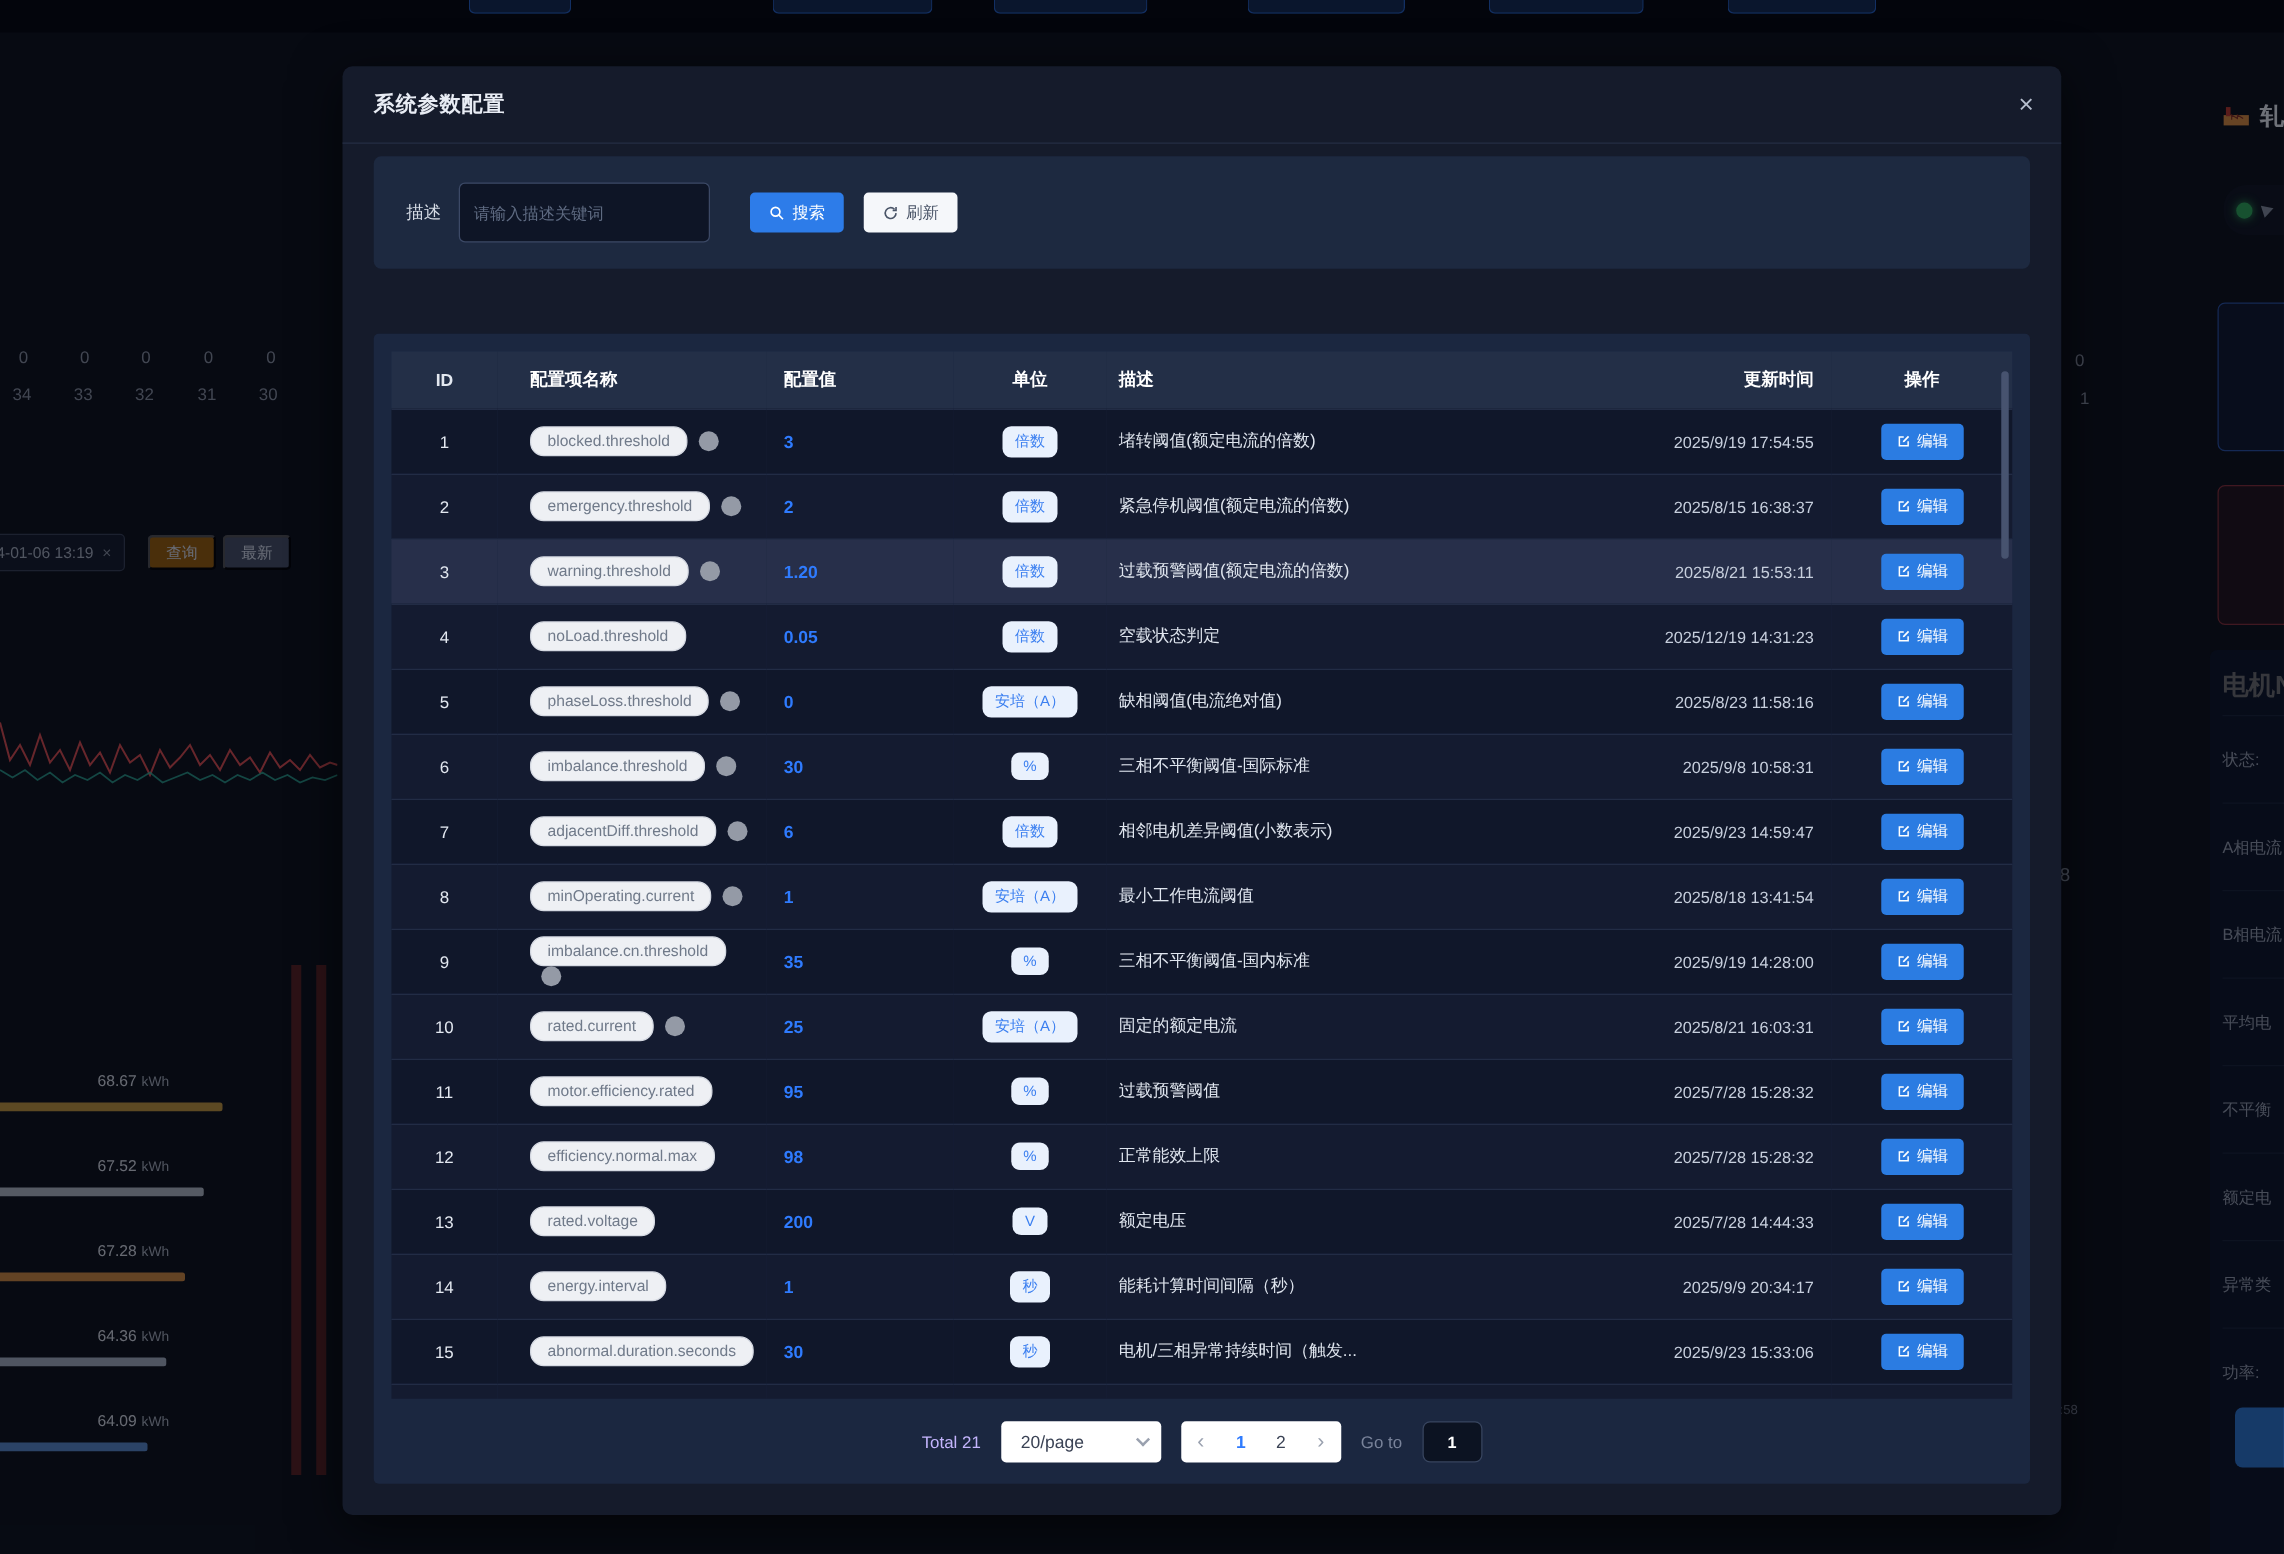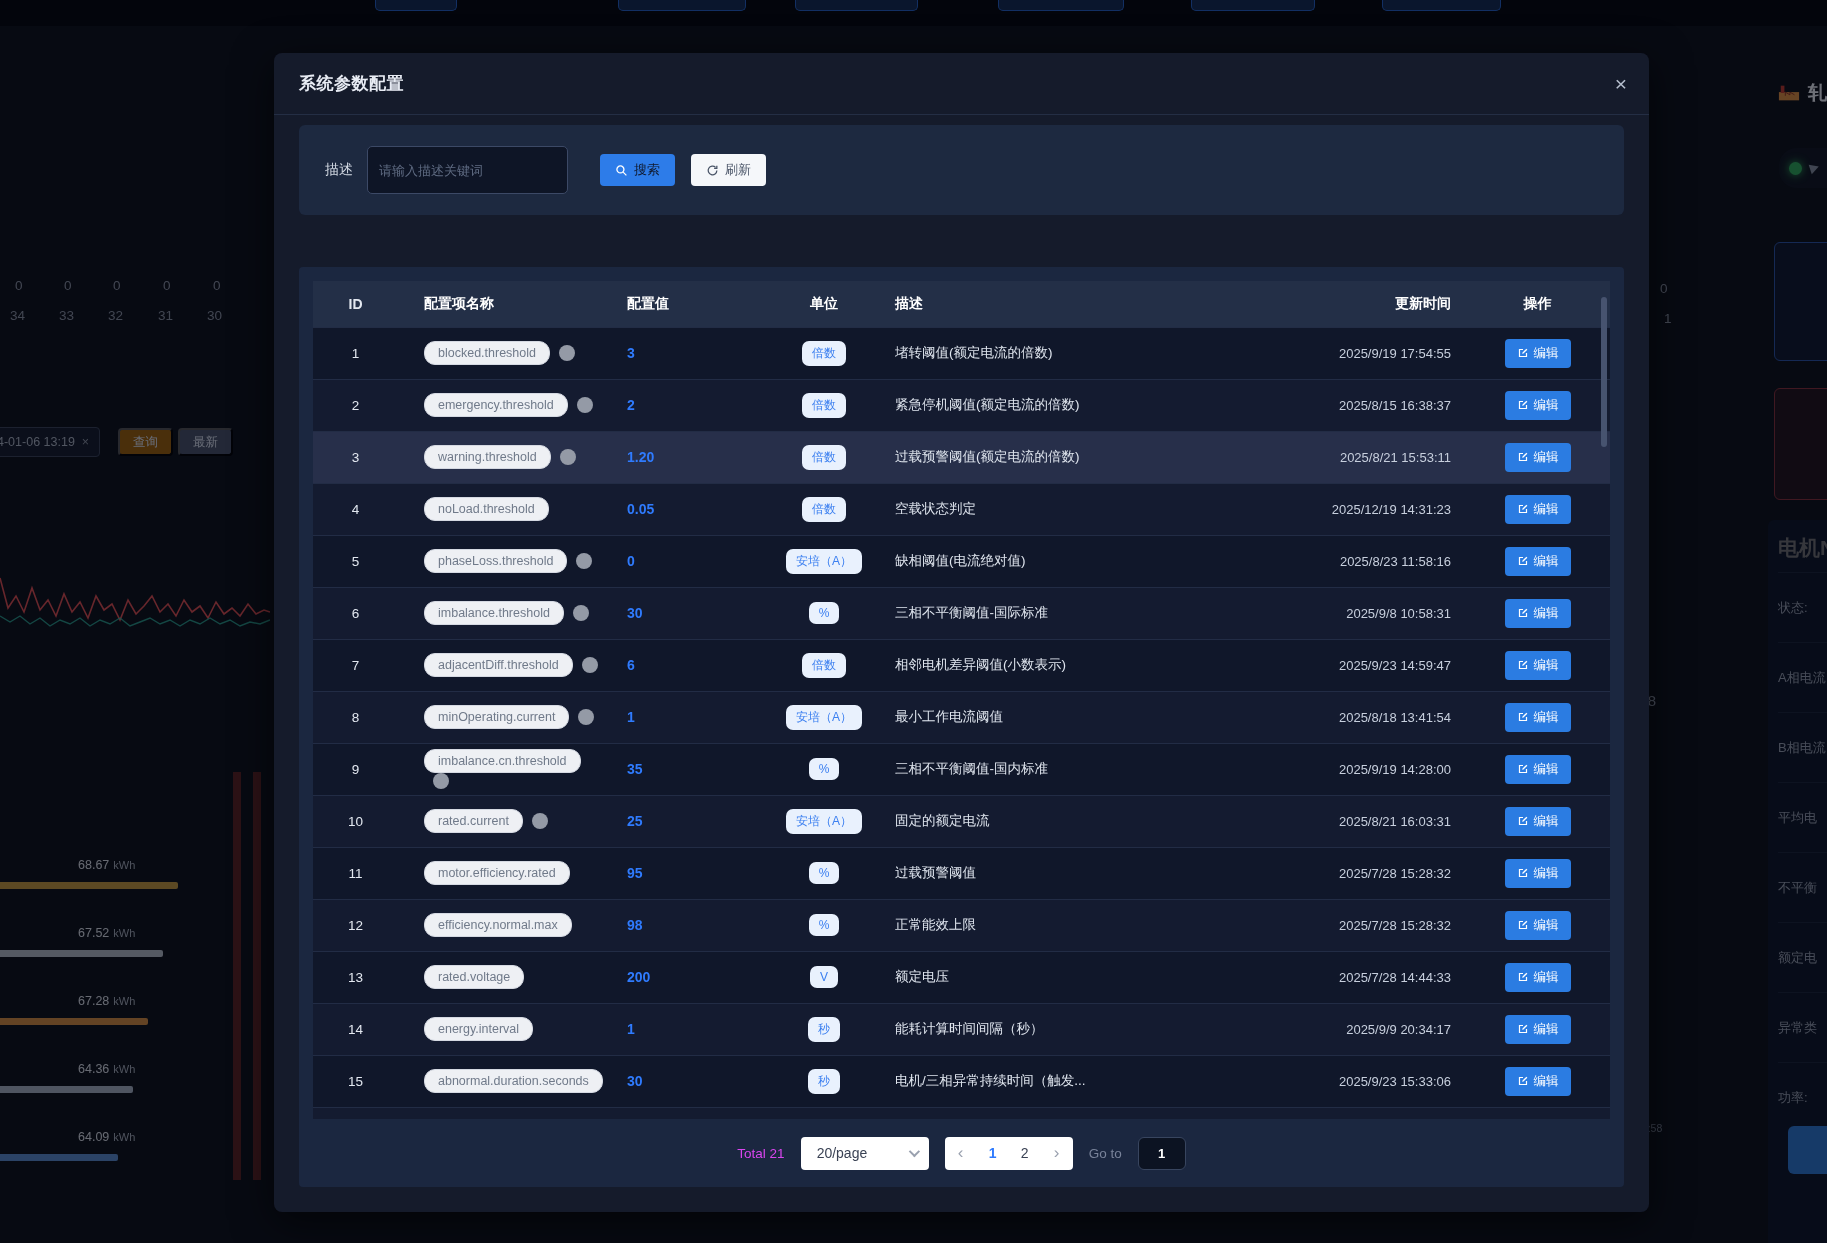--- a/index.html
+++ b/index.html
@@ -56,21 +56,21 @@
   .modal-close { color:#b6bfce; font-size:21px; line-height:1; cursor:pointer; }
 
   .search-sec { margin:10px 25px 0 25px; height:90px; background:#1d2940; border-radius:6px;
                 display:flex; align-items:center; padding:0 0 0 26px; gap:14px; }
   .search-label { color:#d4dae4; font-size:14px; }
   .search-input { width:201px; height:48px; background:#0e1526; border:1px solid #3c4966; border-radius:5px;
                   color:#e8ecf4; font-size:13px; padding:0 11px; outline:none; font-family:inherit; }
   .search-input::placeholder { color:#5f6b82; }
   .btn { height:32px; border:none; border-radius:4px; font-size:13px; display:inline-flex; align-items:center;
          gap:6px; padding:0 15px; cursor:pointer; font-family:inherit; }
-  .btn.search { background:#2d7ce9; color:#0f172a; margin-left:18px; }
+  .btn.search { background:#2d7ce9; color:#ffffff; margin-left:18px; }
   .btn.refresh { background:#f5f7fa; color:#4a5568; margin-left:2px; }
 
   .tbl-wrap { margin:52px 25px 0 25px; height:920px; background:#1b2740; border-radius:4px; padding:14px; position:relative; }
   .tbl-clip { height:838px; overflow:hidden; position:relative; }
   table { width:1297px; border-collapse:collapse; table-layout:fixed; }
   thead th { height:46px; background:#232f47; color:#fff; font-size:14px; font-weight:bold; padding:0 10px; }
   tbody td { height:52px; border-top:1px solid #222c45; padding:0 10px; font-size:13.5px; }
   tbody tr { background:#10172a; }
   tbody tr:nth-child(even) { background:#141b30; }
   tbody tr.is-hover { background:#272f4a; }
@@ -88,21 +88,21 @@
   .val { color:#2f7bfe; font-weight:bold; font-size:14px; }
   .unit-badge { display:inline-block; background:#e9f1fd; color:#3b7ff0; font-size:12px;
                 padding:4px 10px; border-radius:7px; white-space:nowrap; }
   .desc { color:#dfe5ee; }
   .time { color:#c7cfdd; font-size:13px; }
   .edit-btn { background:#2b7ce2; color:#fff; border:none; border-radius:4px; font-size:12.5px;
               padding:6px 12px; display:inline-flex; align-items:center; gap:5px; cursor:pointer; font-family:inherit; }
   .scroll-thumb { position:absolute; right:3px; top:16px; width:6px; height:150px; background:#47536f; border-radius:3px; }
 
   .pagi { margin-top:14px; height:40px; display:flex; align-items:center; justify-content:center; gap:16px; }
-  .pagi .total { color:#d946ef; font-size:13.5px; }
+  .pagi .total { color:#c4b5fd; font-size:13.5px; }
   .size-select { width:128px; height:33px; background:#fff; border-radius:4px; color:#3a4254; font-size:14px;
                  display:flex; align-items:center; justify-content:space-between; padding:0 12px 0 16px; cursor:pointer; }
   .caret { width:8px; height:8px; border-right:2px solid #9aa1af; border-bottom:2px solid #9aa1af;
            transform:rotate(45deg) translateY(-2px); }
   .pg-box { background:#fff; border-radius:4px; height:33px; display:flex; align-items:center; }
   .pg-item { width:32px; text-align:center; font-size:14px; color:#3a4254; cursor:pointer; }
   .pg-item.arrow { color:#9aa1af; font-size:17px; }
   .pg-num.active { color:#2f7bfe; font-weight:bold; }
   .goto-lbl { color:#79839a; font-size:13.5px; }
   .goto-input { width:48px; height:33px; background:#0c1322; border:1px solid #38455f; border-radius:6px;

